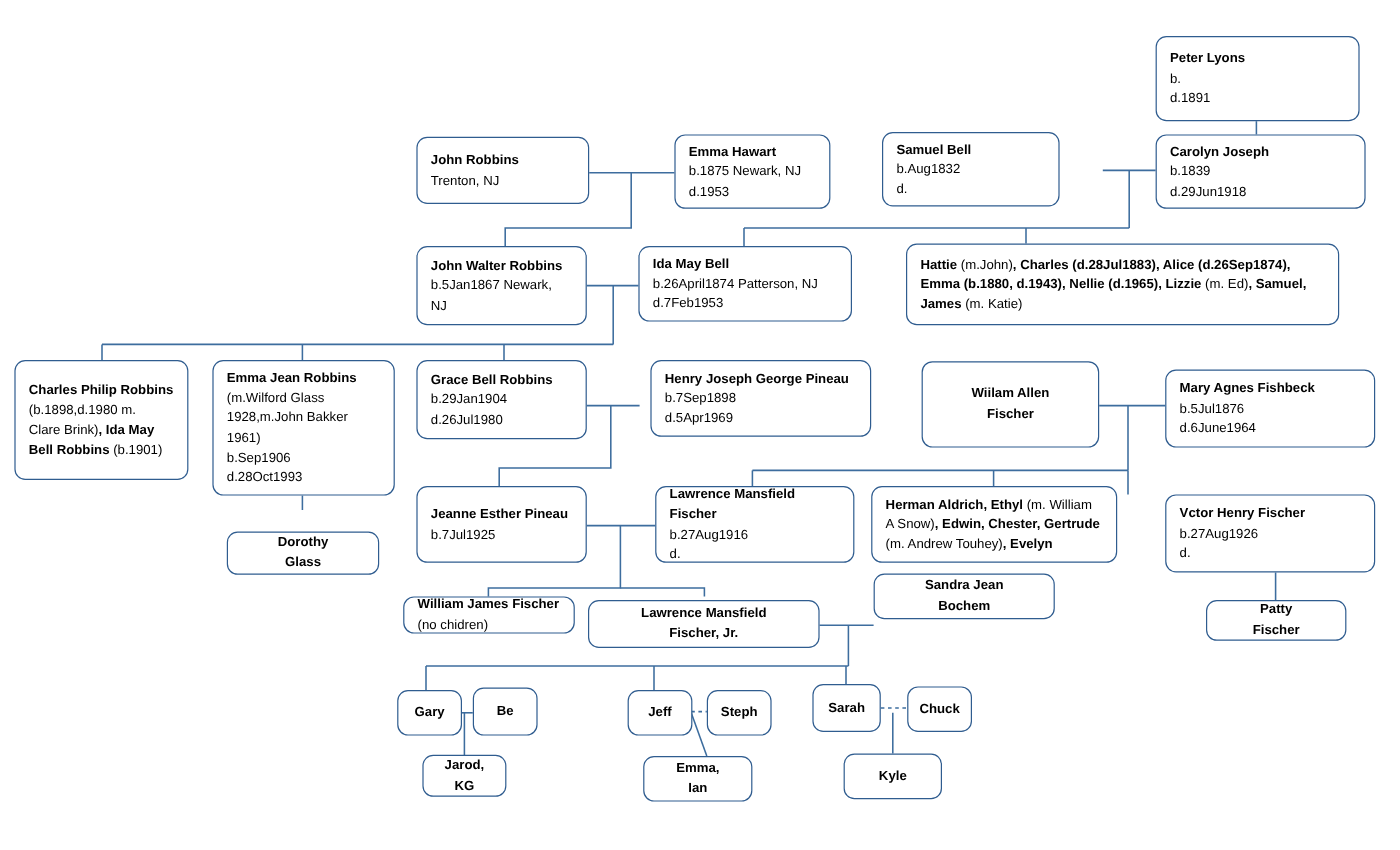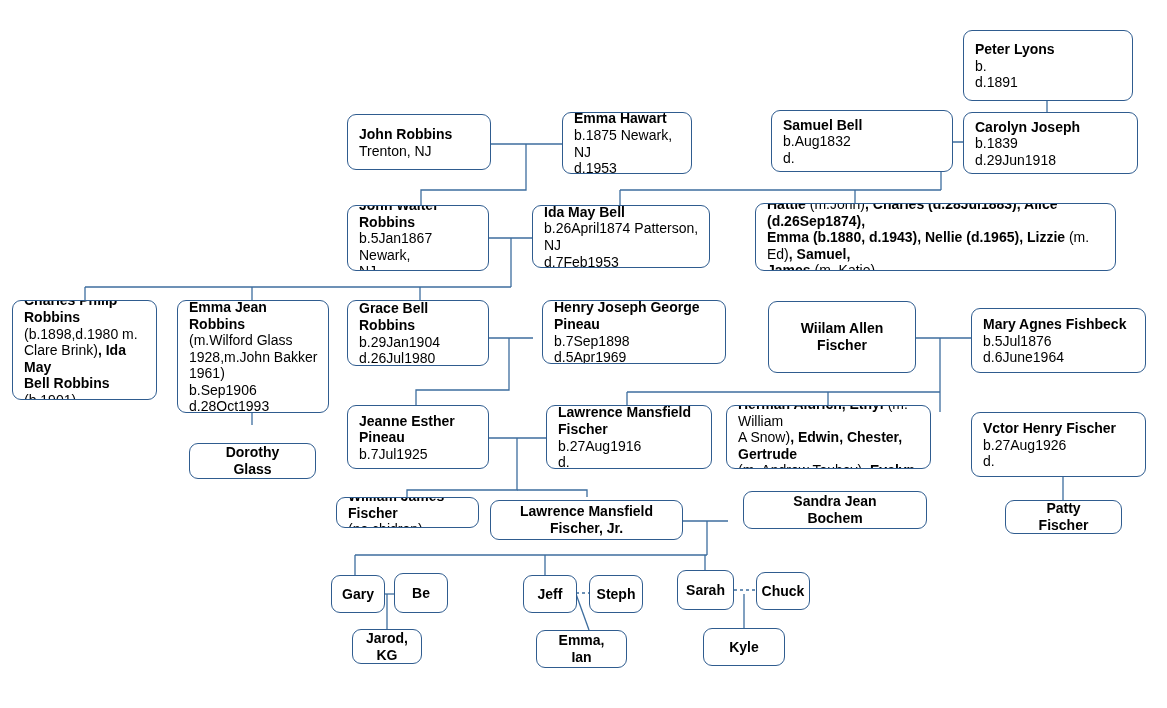--- a/index.html
+++ b/index.html
@@ -27,21 +27,21 @@
     height: 708px;
     pointer-events: none;
   }
   .node {
     position: absolute;
     box-sizing: border-box;
     border: 1.3px solid #2f5c8f;
     border-radius: 9px;
     background: #ffffff;
     padding: 7px 10px 6px 11px;
-    font-size: 14px;
+    font-size: 11px;
     line-height: 16.6px;
     color: #000000;
     overflow: hidden;
   }
   .node .nm {
     font-weight: bold;
     display: block;
   }
   .node .ln {
     display: block;
@@ -163,21 +163,21 @@
     <span class="nm">John Robbins</span>
     <span class="ln">Trenton, NJ</span>
   </div>
 
   <div class="node vcenter" style="left:562px; top:112px; width:130px; height:62px;">
     <span class="nm">Emma Hawart</span>
     <span class="ln">b.1875 Newark, NJ</span>
     <span class="ln">d.1953</span>
   </div>
 
-  <div class="node vcenter" style="left:771px; top:110px; width:182px; height:62px;">
+  <div class="node vcenter" style="left:735px; top:110px; width:148px; height:62px;">
     <span class="nm">Samuel Bell</span>
     <span class="ln">b.Aug1832</span>
     <span class="ln">d.</span>
   </div>
 
   <div class="node vcenter" style="left:347px; top:205px; width:142px; height:66px;">
     <span class="nm">John Walter Robbins</span>
     <span class="ln">b.5Jan1867 Newark,</span>
     <span class="ln">NJ</span>
   </div>
@@ -257,21 +257,21 @@
 
   <div class="node vcenter" style="left:336px; top:497px; width:143px; height:31px;">
     <span class="nm">William James Fischer</span>
     <span class="ln">(no chidren)</span>
   </div>
 
   <div class="node center" style="left:490px; top:500px; width:193px; height:40px;">
     <span class="nm">Lawrence Mansfield Fischer, Jr.</span>
   </div>
 
-  <div class="node center" style="left:728px; top:491px; width:184px; height:38px;margin-left:15px;">
+  <div class="node center" style="left:728px; top:478px; width:151px; height:38px;">
     <span class="nm">Sandra Jean Bochem</span>
   </div>
 
   <div class="node center" style="left:331px; top:575px; width:48px; height:38px;">
     <span class="nm">Gary</span>
   </div>
 
   <div class="node center" style="left:394px; top:573px; width:50px; height:40px;">
     <span class="nm">Be</span>
   </div>

